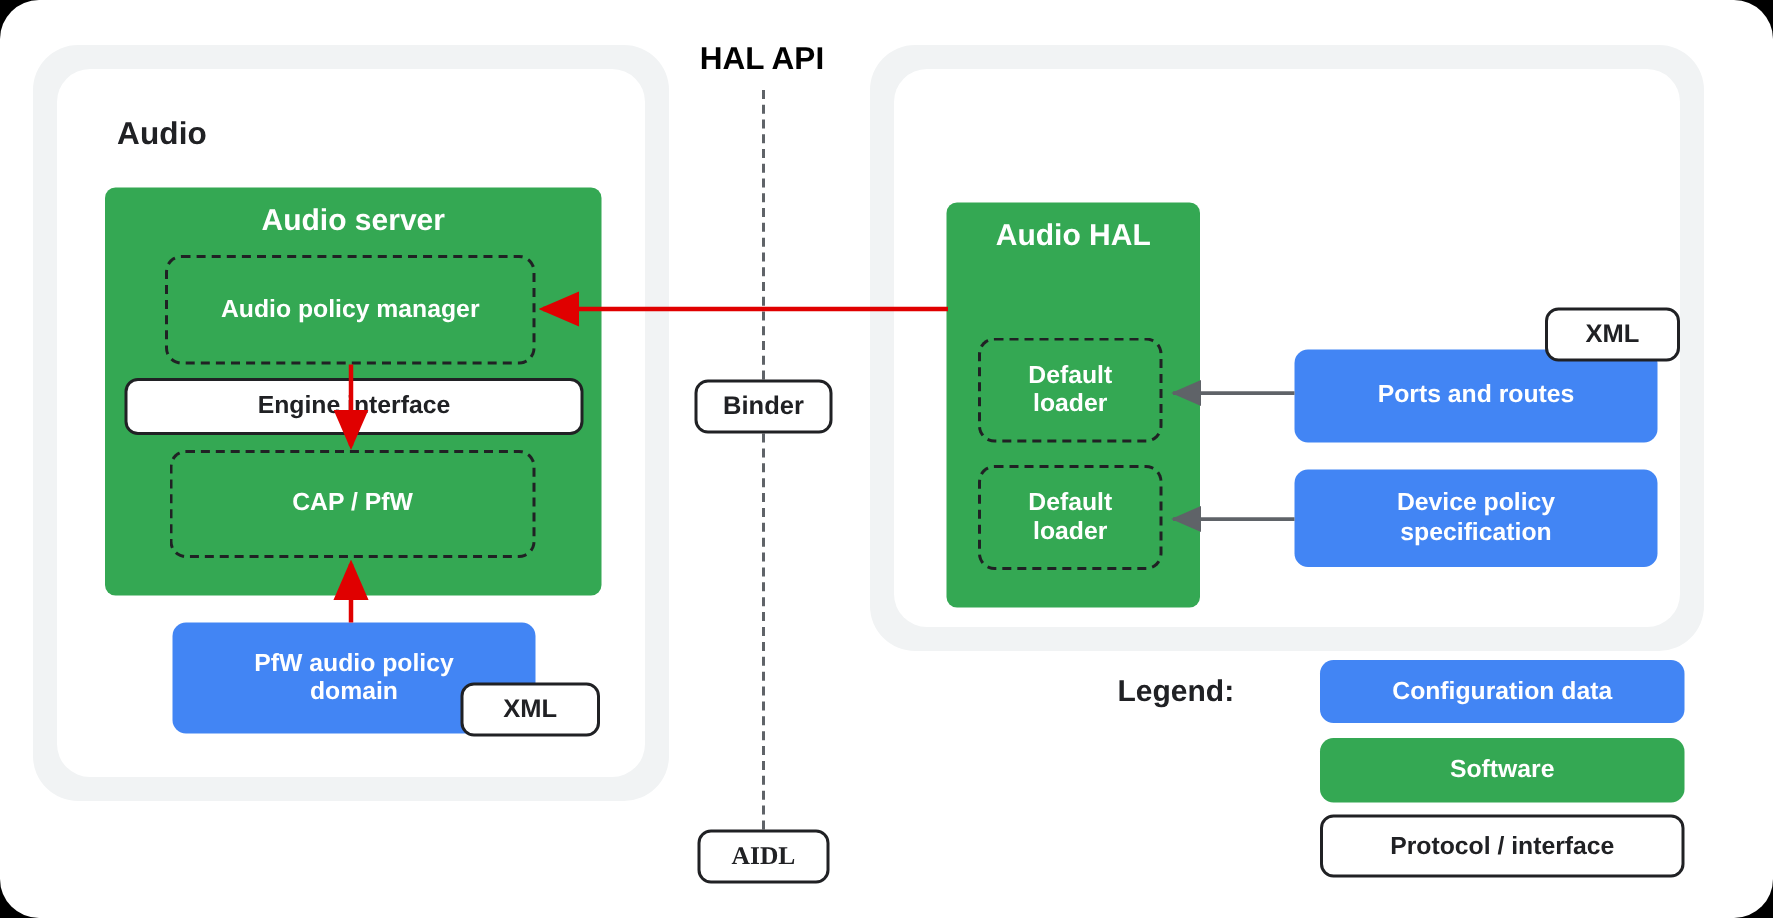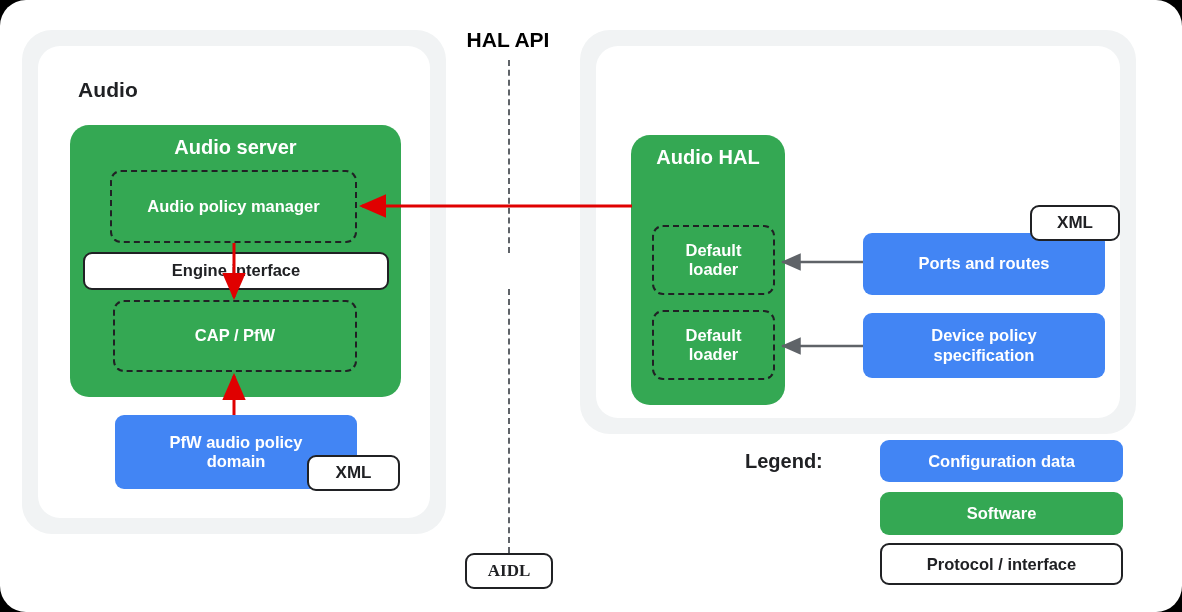--- a/index.html
+++ b/index.html
@@ -10,21 +10,21 @@
   .ctr{display:flex;align-items:center;justify-content:center;text-align:center;line-height:1.18;}
 
   
   .shell{background:#f1f3f4;border-radius:30px;}
   .inner{background:#ffffff;border-radius:22px;}
 
   
   .section-title{font-size:21px;font-weight:bold;color:#202124;letter-spacing:.1px;}
 
   
-  .green{background:#34a853;border-radius:19px;}
+  .green{background:#34a853;border-radius:7px;}
   .green-title{position:absolute;left:0;right:0;font-size:20px;font-weight:bold;color:#ffffff;text-align:center;}
 
   
   .dashed{border:2px dashed #202124;border-radius:11px;color:#ffffff;font-size:16.5px;font-weight:bold;}
 
   
   .blue{background:#4285f4;border-radius:9px;color:#ffffff;font-size:16.5px;font-weight:bold;}
 
   
   .pill{background:#ffffff;border:2px solid #202124;border-radius:9px;color:#202124;font-size:16.5px;font-weight:bold;}
@@ -62,28 +62,29 @@
 
   <div class="abs blue ctr" style="left:115px;top:415px;width:242px;height:74px;padding:0 30px;">PfW audio policy domain</div>
 
   <div class="abs pill-sm ctr" style="left:307px;top:455px;width:93px;height:36px;">XML</div>
 
   <div class="abs hal-title" style="left:428px;top:28px;width:160px;height:28px;">HAL API</div>
 
   <div class="abs divider" style="left:508px;top:60px;width:0;height:193px;"></div>
   <div class="abs divider" style="left:508px;top:289px;width:0;height:264px;"></div>
 
+  <div class="abs pill-sm ctr" style="left:463px;top:253px;width:92px;height:36px;">Binder</div>
 
   <div class="abs pill-sm ctr" style="left:465px;top:553px;width:88px;height:36px;font-family:Liberation Serif, serif;">AIDL</div>
 
   <div class="abs shell" style="left:580px;top:30px;width:556px;height:404px;"></div>
   <div class="abs inner" style="left:596px;top:46px;width:524px;height:372px;"></div>
 
 
-  <div class="abs green" style="left:631px;top:135px;width:154px;height:270px;">
+  <div class="abs green" style="left:631px;top:135px;width:169px;height:270px;">
     <div class="green-title" style="top:11px;">Audio HAL</div>
   </div>
 
   <div class="abs dashed ctr" style="left:652px;top:225px;width:123px;height:70px;padding:0 14px;">Default loader</div>
 
   <div class="abs dashed ctr" style="left:652px;top:310px;width:123px;height:70px;padding:0 14px;">Default loader</div>
 
   <div class="abs blue ctr" style="left:863px;top:233px;width:242px;height:62px;">Ports and routes</div>
 
   <div class="abs blue ctr" style="left:863px;top:313px;width:242px;height:65px;padding:0 40px;">Device policy specification</div>

